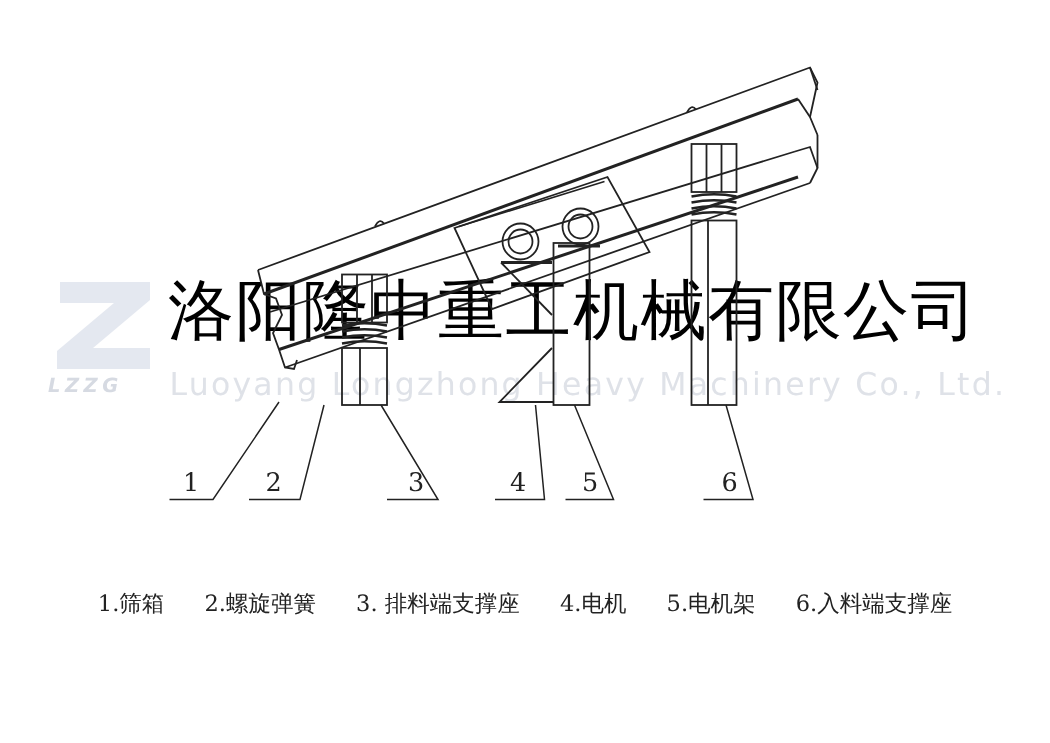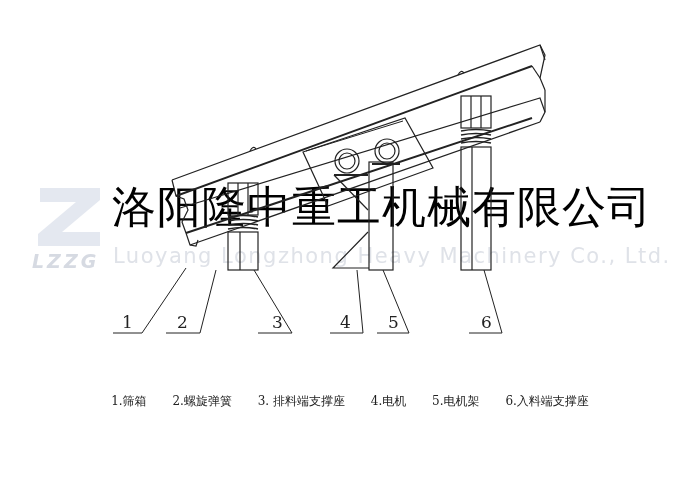--- a/index.html
+++ b/index.html
@@ -5,23 +5,23 @@
   html, body { margin: 0; padding: 0; background: #ffffff; }
   body { width: 700px; height: 495px; position: relative; overflow: hidden;
          font-family: "DejaVu Serif", "Liberation Serif", serif; }
   #stage { position: absolute; left: 0; top: 0; width: 700px; height: 495px; }
   svg { position: absolute; left: 0; top: 0; }
   .wm-cn { position: absolute; left: 112px; top: 178px; font-family: "DejaVu Sans", sans-serif;
            font-size: 44px; letter-spacing: 1px; color: #000000; white-space: nowrap; }
   .wm-en { position: absolute; left: 113px; top: 244px; font-family: "DejaVu Sans", sans-serif;
            font-size: 21px; letter-spacing: 1.5px; color: #dfe2e8; white-space: nowrap; }
   .wm-logo-text { position: absolute; left: 32px; top: 250px; font-family: "DejaVu Sans", sans-serif;
-           font-style: italic; font-weight: bold; font-size: 19px; letter-spacing: 3px; color: #d6dae2; }
+           font-style: italic; font-weight: bold; font-size: 13px; letter-spacing: 3px; color: #d6dae2; }
   .legend { position: absolute; left: 0; top: 393px; width: 700px; text-align: center;
-            font-size: 12px; color: #222; white-space: nowrap; }
+            font-size: 15px; color: #222; white-space: nowrap; }
   .legend span { margin: 0 11px; }
   .callout { position: absolute; font-size: 17px; color: #222; }
 </style>
 </head>
 <body>
 
 <div id="stage">
 
   <svg width="700" height="495">
     <path d="M40 188 L100 188 L100 200 L62 232 L100 232 L100 246 L38 246 L38 234 L76 202 L40 202 Z" fill="#e4e8f0"></path>

